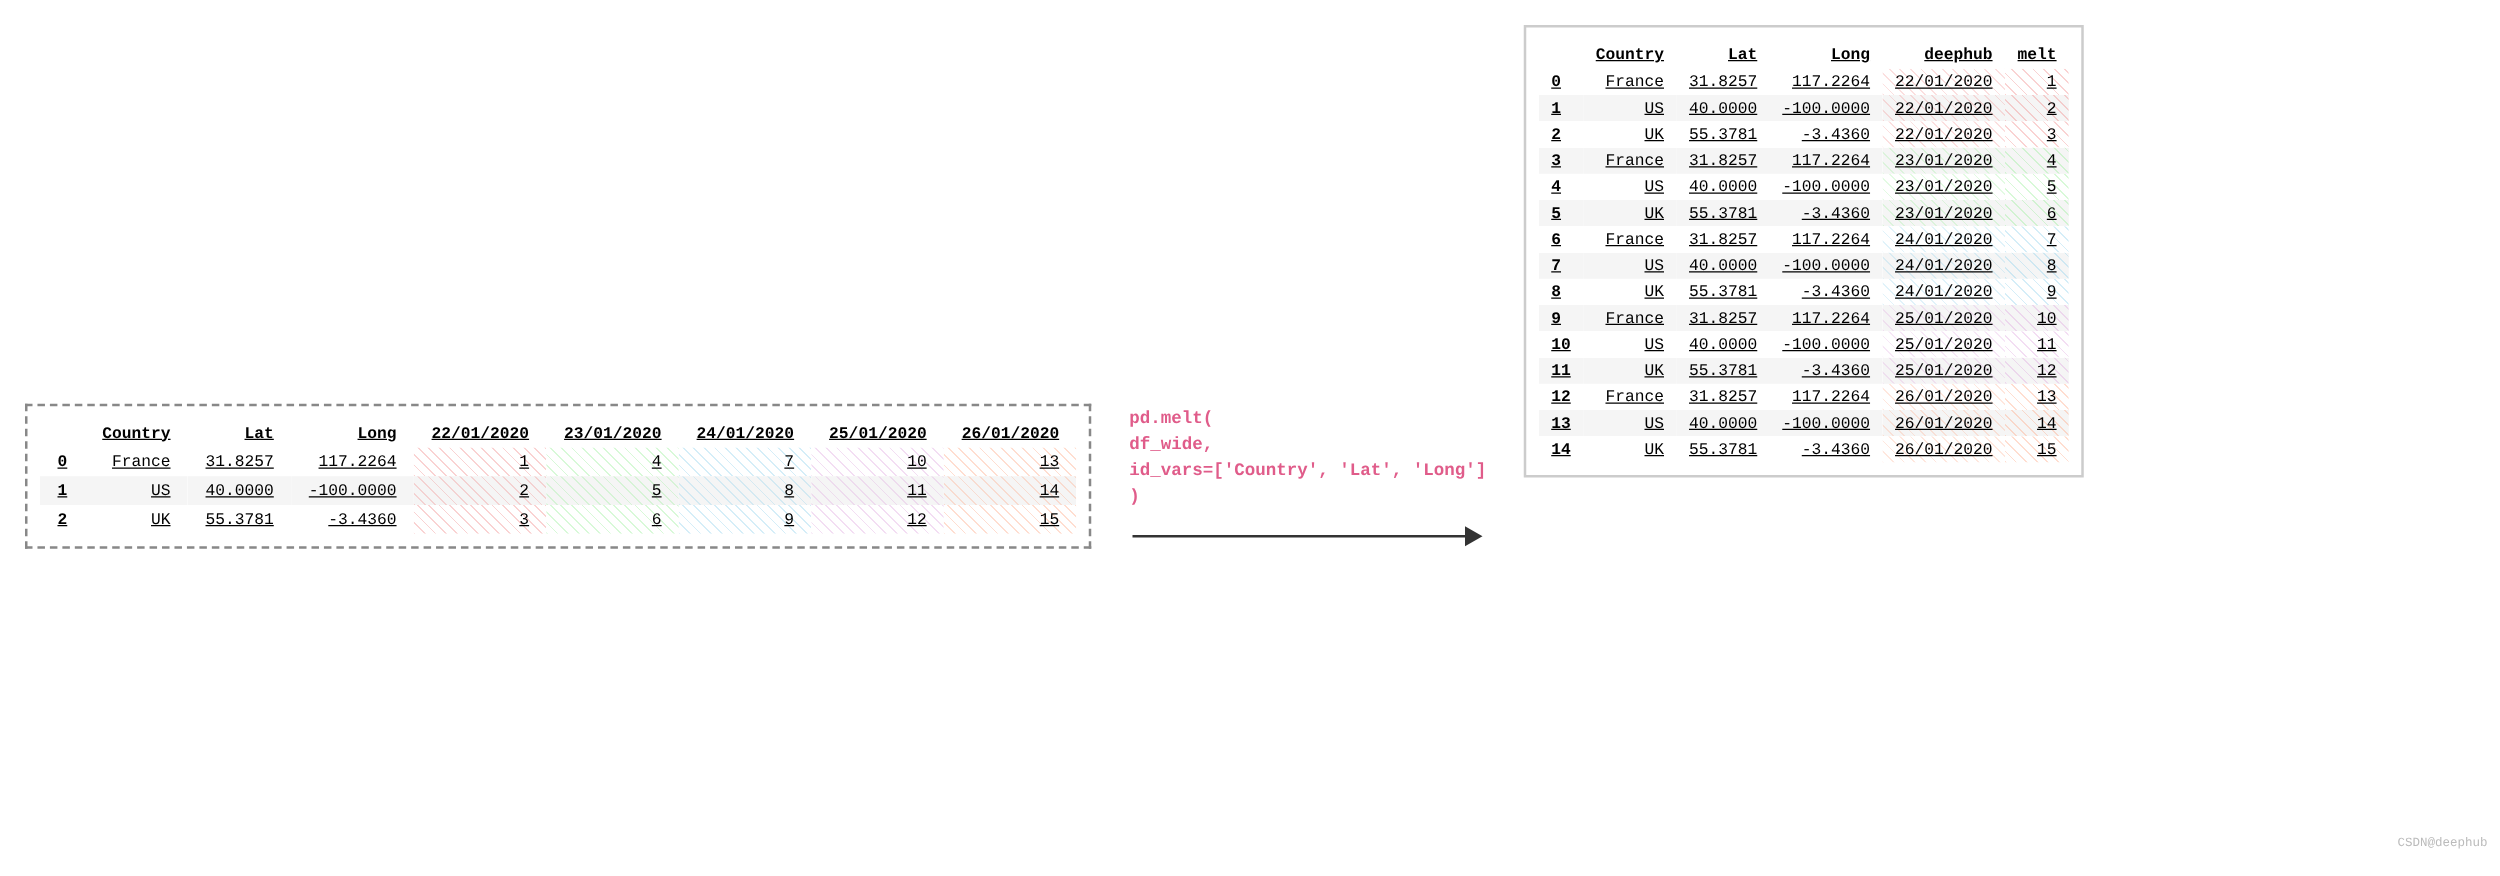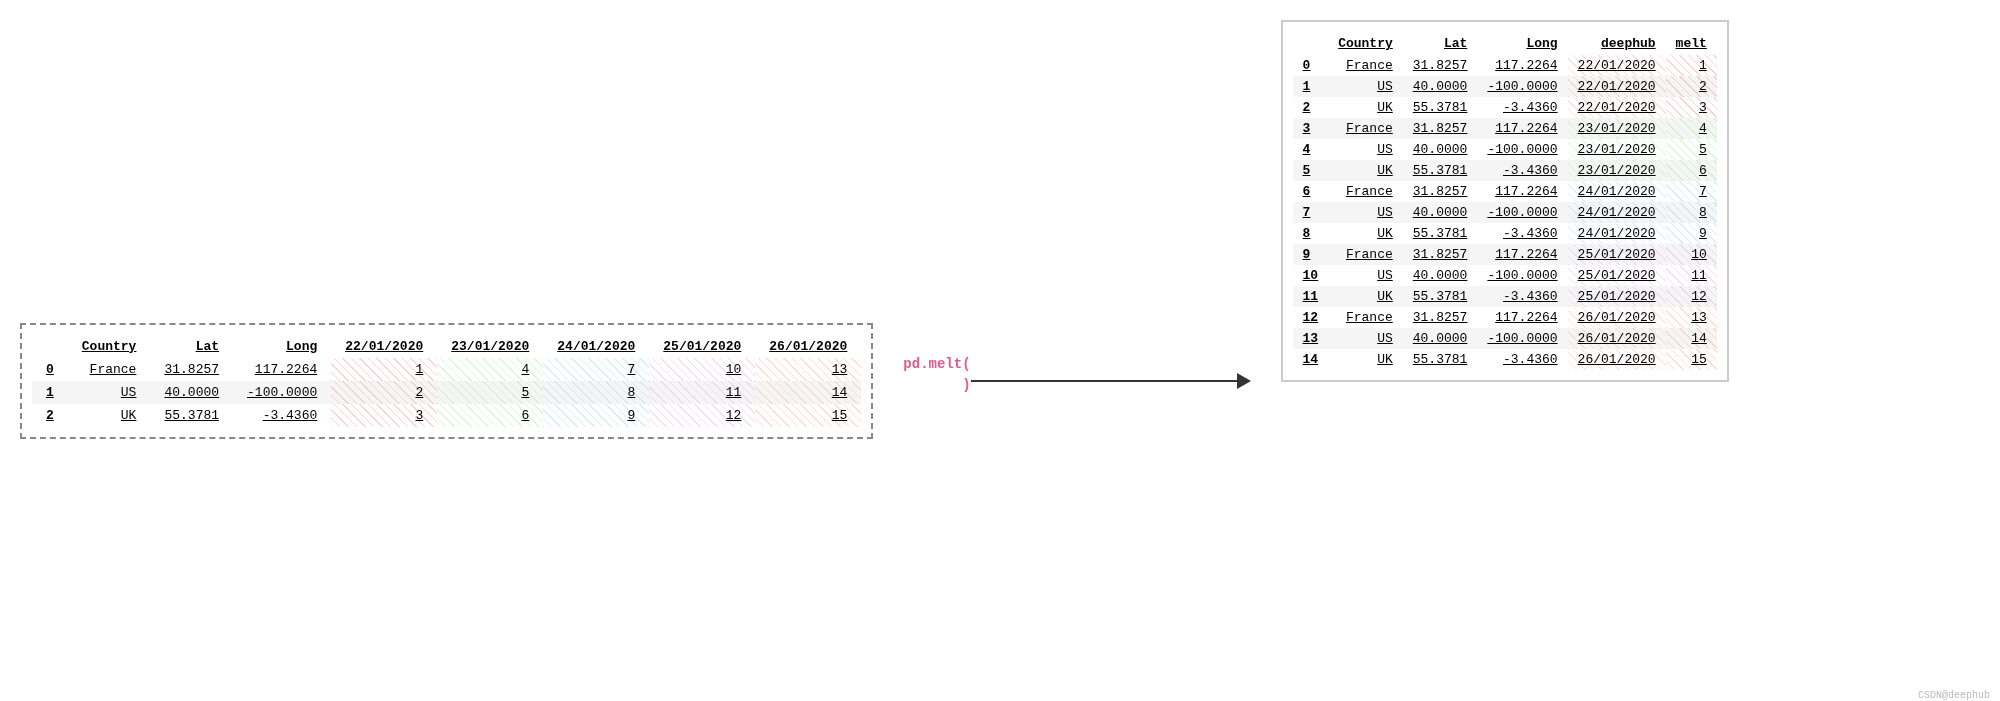--- a/index.html
+++ b/index.html
@@ -85,26 +85,25 @@
     .col-d5 .hatch-bg { background: repeating-linear-gradient(45deg, #ffa07a, #ffa07a 1px, transparent 1px, transparent 6px); }
 
     
     .left-table tr:nth-child(even) .hatch-cell .hatch-bg {
       opacity: 0.3;
     }
 
     
     .arrow-container {
       display: flex;
-      flex-direction: row;
+      flex-direction: column;
       align-items: center;
       justify-content: center;
       margin-top: 60px;
       min-width: 280px;
-      text-align: right;
     }
 
     .code-block {
       font-family: 'Courier New', monospace;
       font-size: 14px;
       color: #e05c8a;
       font-weight: bold;
       line-height: 1.5;
       margin-bottom: 12px;
       white-space: nowrap;
@@ -183,21 +182,21 @@
     .right-var-hatch .cell-val { position: relative; z-index: 1; }
 
     .rg-d1 .right-var-hatch .hatch-bg { background: repeating-linear-gradient(45deg, #f08080, #f08080 1px, transparent 1px, transparent 6px); }
     .rg-d2 .right-var-hatch .hatch-bg { background: repeating-linear-gradient(45deg, #90ee90, #90ee90 1px, transparent 1px, transparent 6px); }
     .rg-d3 .right-var-hatch .hatch-bg { background: repeating-linear-gradient(45deg, #87ceeb, #87ceeb 1px, transparent 1px, transparent 6px); }
     .rg-d4 .right-var-hatch .hatch-bg { background: repeating-linear-gradient(45deg, #dda0dd, #dda0dd 1px, transparent 1px, transparent 6px); }
     .rg-d5 .right-var-hatch .hatch-bg { background: repeating-linear-gradient(45deg, #ffa07a, #ffa07a 1px, transparent 1px, transparent 6px); }
 
     .watermark {
       position: absolute;
-      bottom: 0;
+      bottom: 20px;
       right: 10px;
       font-size: 10px;
       color: #bbb;
     }
   </style>
 </head>
 <body>
 
 <div class="main-container">
 
@@ -250,20 +249,22 @@
       <td class="hatch-cell col-d4"><div class="hatch-bg"></div><span class="cell-val">12</span></td>
       <td class="hatch-cell col-d5"><div class="hatch-bg"></div><span class="cell-val">15</span></td>
     </tr>
         </tbody>
     </table>
   </div>
 
   <div class="arrow-container">
     <div class="code-block">
       <div>pd.melt(</div>
+      <div>  df_wide,</div>
+      <div>  id_vars=['Country', 'Lat', 'Long']</div>
       <div>)</div>
     </div>
     <div class="arrow-line">
       <div class="arrow-shaft"></div>
       <div class="arrow-head"></div>
     </div>
   </div>
 
   <div class="right-table-wrapper">
     <table class="right-table">

